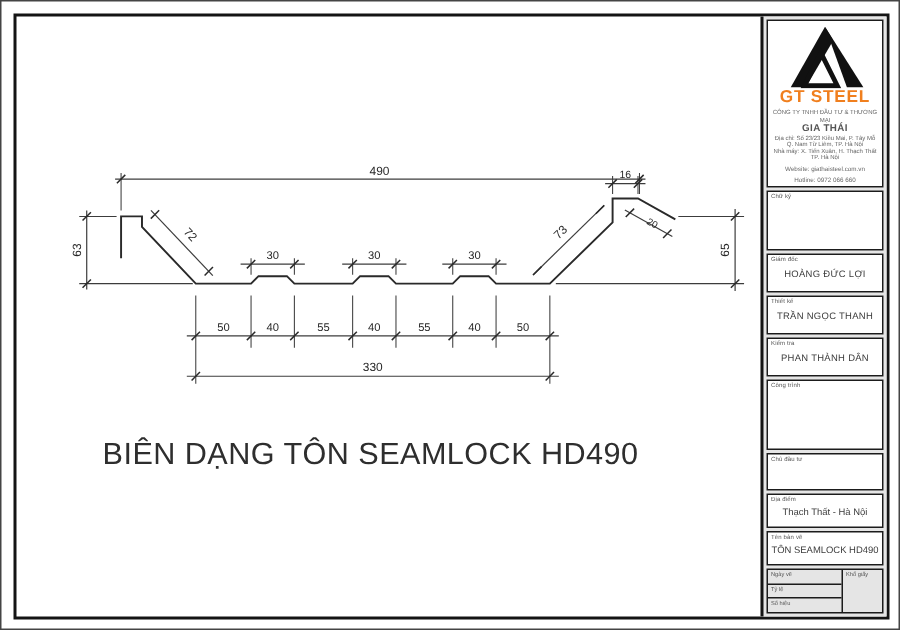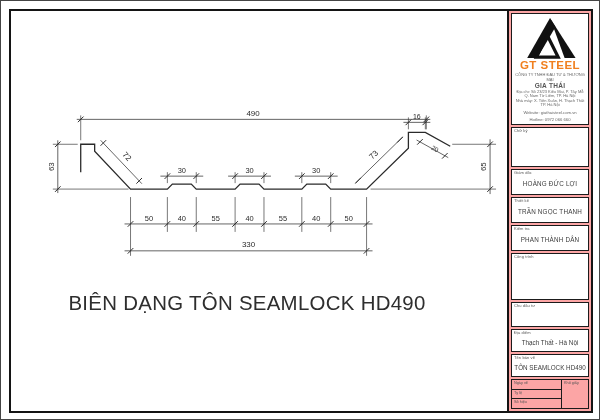--- a/index.html
+++ b/index.html
@@ -1,21 +1,21 @@
 <!DOCTYPE html>
 <html><head>
 <meta charset="utf-8">
 <style>
   html,body{margin:0;padding:0;background:#fff;}
   .page{position:relative;width:600px;height:420px;background:#fff;border:1px solid #444;box-sizing:border-box;
         font-family:"Liberation Sans",sans-serif;color:#2a2a2a;overflow:hidden;}
   .sheet{position:absolute;left:8px;top:8px;width:584px;height:404px;border:2px solid #141414;box-sizing:border-box;display:flex;}
   .draw-area{flex:1;position:relative;border-radius:24px;}
   .dwg{display:block;width:100%;height:100%;}
-  .tblock{width:84px;border-left:2px solid #141414;box-sizing:border-box;display:flex;flex-direction:column;gap:2px;padding:2px;background:#fca5a5;}
+  .tblock{width:84px;border-left:2px solid #141414;box-sizing:border-box;display:flex;flex-direction:column;gap:2px;padding:2px;background:#e5e5e5;}
   .tb-box{border:1px solid #1b1b1b;box-sizing:border-box;position:relative;background:#fff;flex-shrink:0;overflow:hidden;}
   .tb-label{font-size:4px;color:#555;position:absolute;top:1px;left:2px;line-height:4px;letter-spacing:.1px;}
   .tb-center{position:absolute;left:0;right:0;top:55%;transform:translateY(-50%);text-align:center;}
   .logo-box{height:112px;text-align:center;padding-top:3px;}
   .logo-title{color:#f07f1e;font-weight:bold;font-size:11.5px;letter-spacing:.5px;line-height:12px;}
   .co-type{font-size:4px;color:#666;margin-top:2px;line-height:4.5px;}
   .co-name{font-size:6.5px;color:#555;font-weight:bold;line-height:7.5px;letter-spacing:.3px;}
   .co-line{font-size:4px;color:#666;line-height:4.6px;}
   .co-contact{font-size:4.2px;color:#666;line-height:5px;margin-top:2px;}
   .sign-box{height:40px;}

